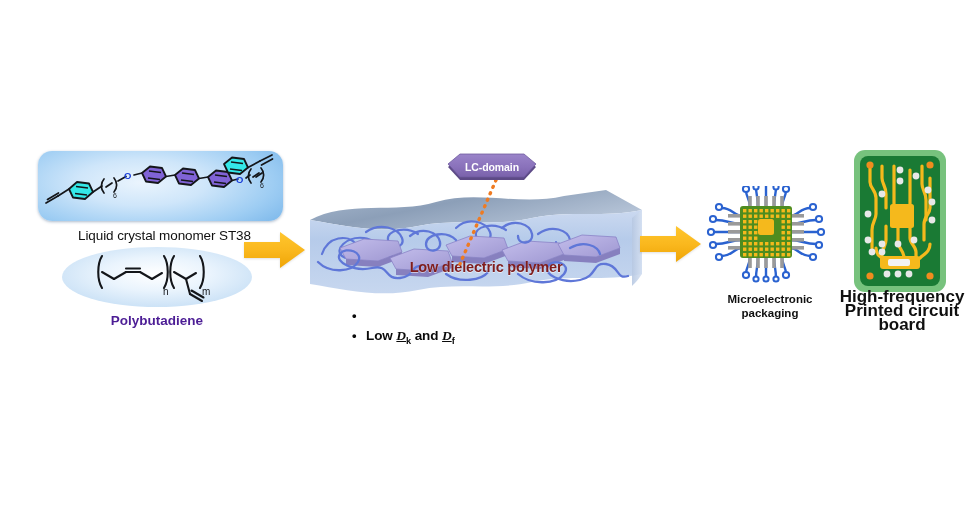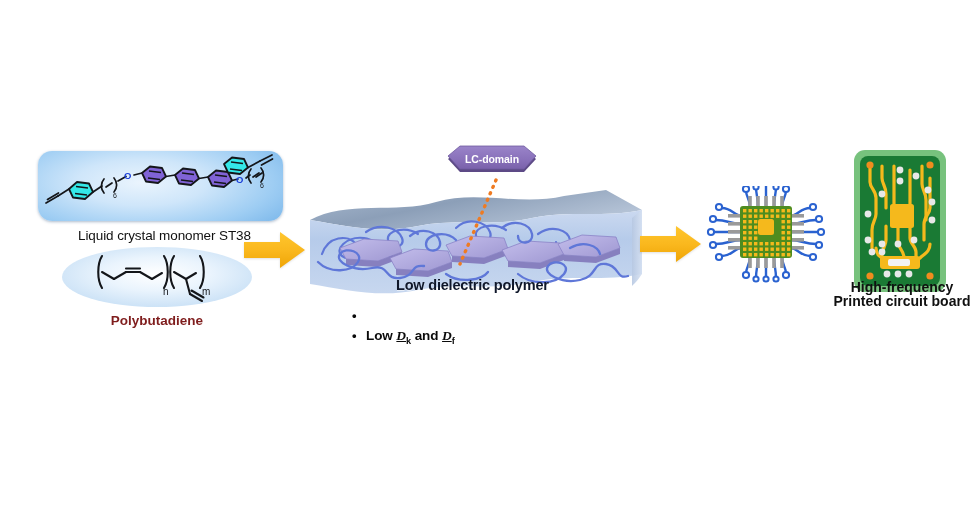--- a/index.html
+++ b/index.html
@@ -65,51 +65,51 @@
     left: 90px;
     top: 250px;
   }
   #pbd-label {
     left: 62px;
     top: 313px;
     width: 190px;
     text-align: center;
     font-size: 13.5px;
     font-weight: bold;
-    color: #7f1d1d;
+    color: #4c1d95;
   }
 
   
   .arrow { filter: drop-shadow(0 1px 1px rgba(0,0,0,0.12)); }
   #arrow-1 { left: 244px; top: 229px; }
   #arrow-2 { left: 640px; top: 223px; }
 
   
   #slab-wrap {
     left: 306px;
     top: 188px;
     width: 340px;
     height: 115px;
   }
   #slab-caption {
     left: 396px;
-    top: 277px;
+    top: 259px;
     width: 180px;
-    text-align: left;
+    text-align: center;
     font-size: 14.5px;
     font-weight: bold;
-    color: #0f172a;
+    color: #7f1d1d;
     letter-spacing: -0.2px;
     text-shadow: 0 1px 0 rgba(255,255,255,0.55);
   }
 
   
   #lc-badge {
     left: 446px;
-    top: 144px;
+    top: 152px;
     width: 92px;
     height: 30px;
     text-align: center;
   }
   #lc-badge-text {
     position: absolute;
     left: 0; top: 0;
     width: 92px;
     height: 30px;
     display: flex;
@@ -155,24 +155,24 @@
     top: 292px;
     width: 108px;
     text-align: center;
     font-size: 11.5px;
     font-weight: bold;
     color: #101010;
     line-height: 14px;
   }
   #pcb-label {
     left: 832px;
-    top: 280px;
+    top: 290px;
     width: 140px;
     text-align: center;
-    font-size: 14px;
+    font-size: 17px;
     font-weight: bold;
     color: #101010;
     line-height: 14px;
   }
 </style>
 </head>
 <body>
 
 <div id="canvas">
 
@@ -584,20 +584,24 @@
           <rect x="64.5" y="67" width="3.4" height="3.4"></rect>
         <rect x="70" y="67" width="3.4" height="3.4"></rect>
           <rect x="75.5" y="67" width="3.4" height="3.4"></rect>
         <rect x="81" y="67" width="3.4" height="3.4"></rect>
       </g>
 
       <rect x="52" y="33" width="16" height="16" rx="2.5" fill="#f5b91c"></rect>
     </svg>
   </div>
 
+  <div class="abs" id="chip-label">
+    <div>Microelectronic</div>
+    <div>packaging</div>
+  </div>
 
   <div class="abs" id="pcb-wrap">
     <svg width="96" height="146" viewBox="0 0 96 146">
 
       <rect x="2" y="2" width="92" height="142" rx="11" fill="#77c27d"></rect>
 
       <rect x="8" y="8" width="80" height="130" rx="8" fill="#1a7a34"></rect>
 
       <g fill="none" stroke="#f5b91c" stroke-width="3.2" stroke-linecap="round" stroke-linejoin="round">
         <path d="M18 18 L18 34 C18 40, 24 42, 24 50 L24 66 C24 72, 20 74, 20 82 L20 100"></path>

